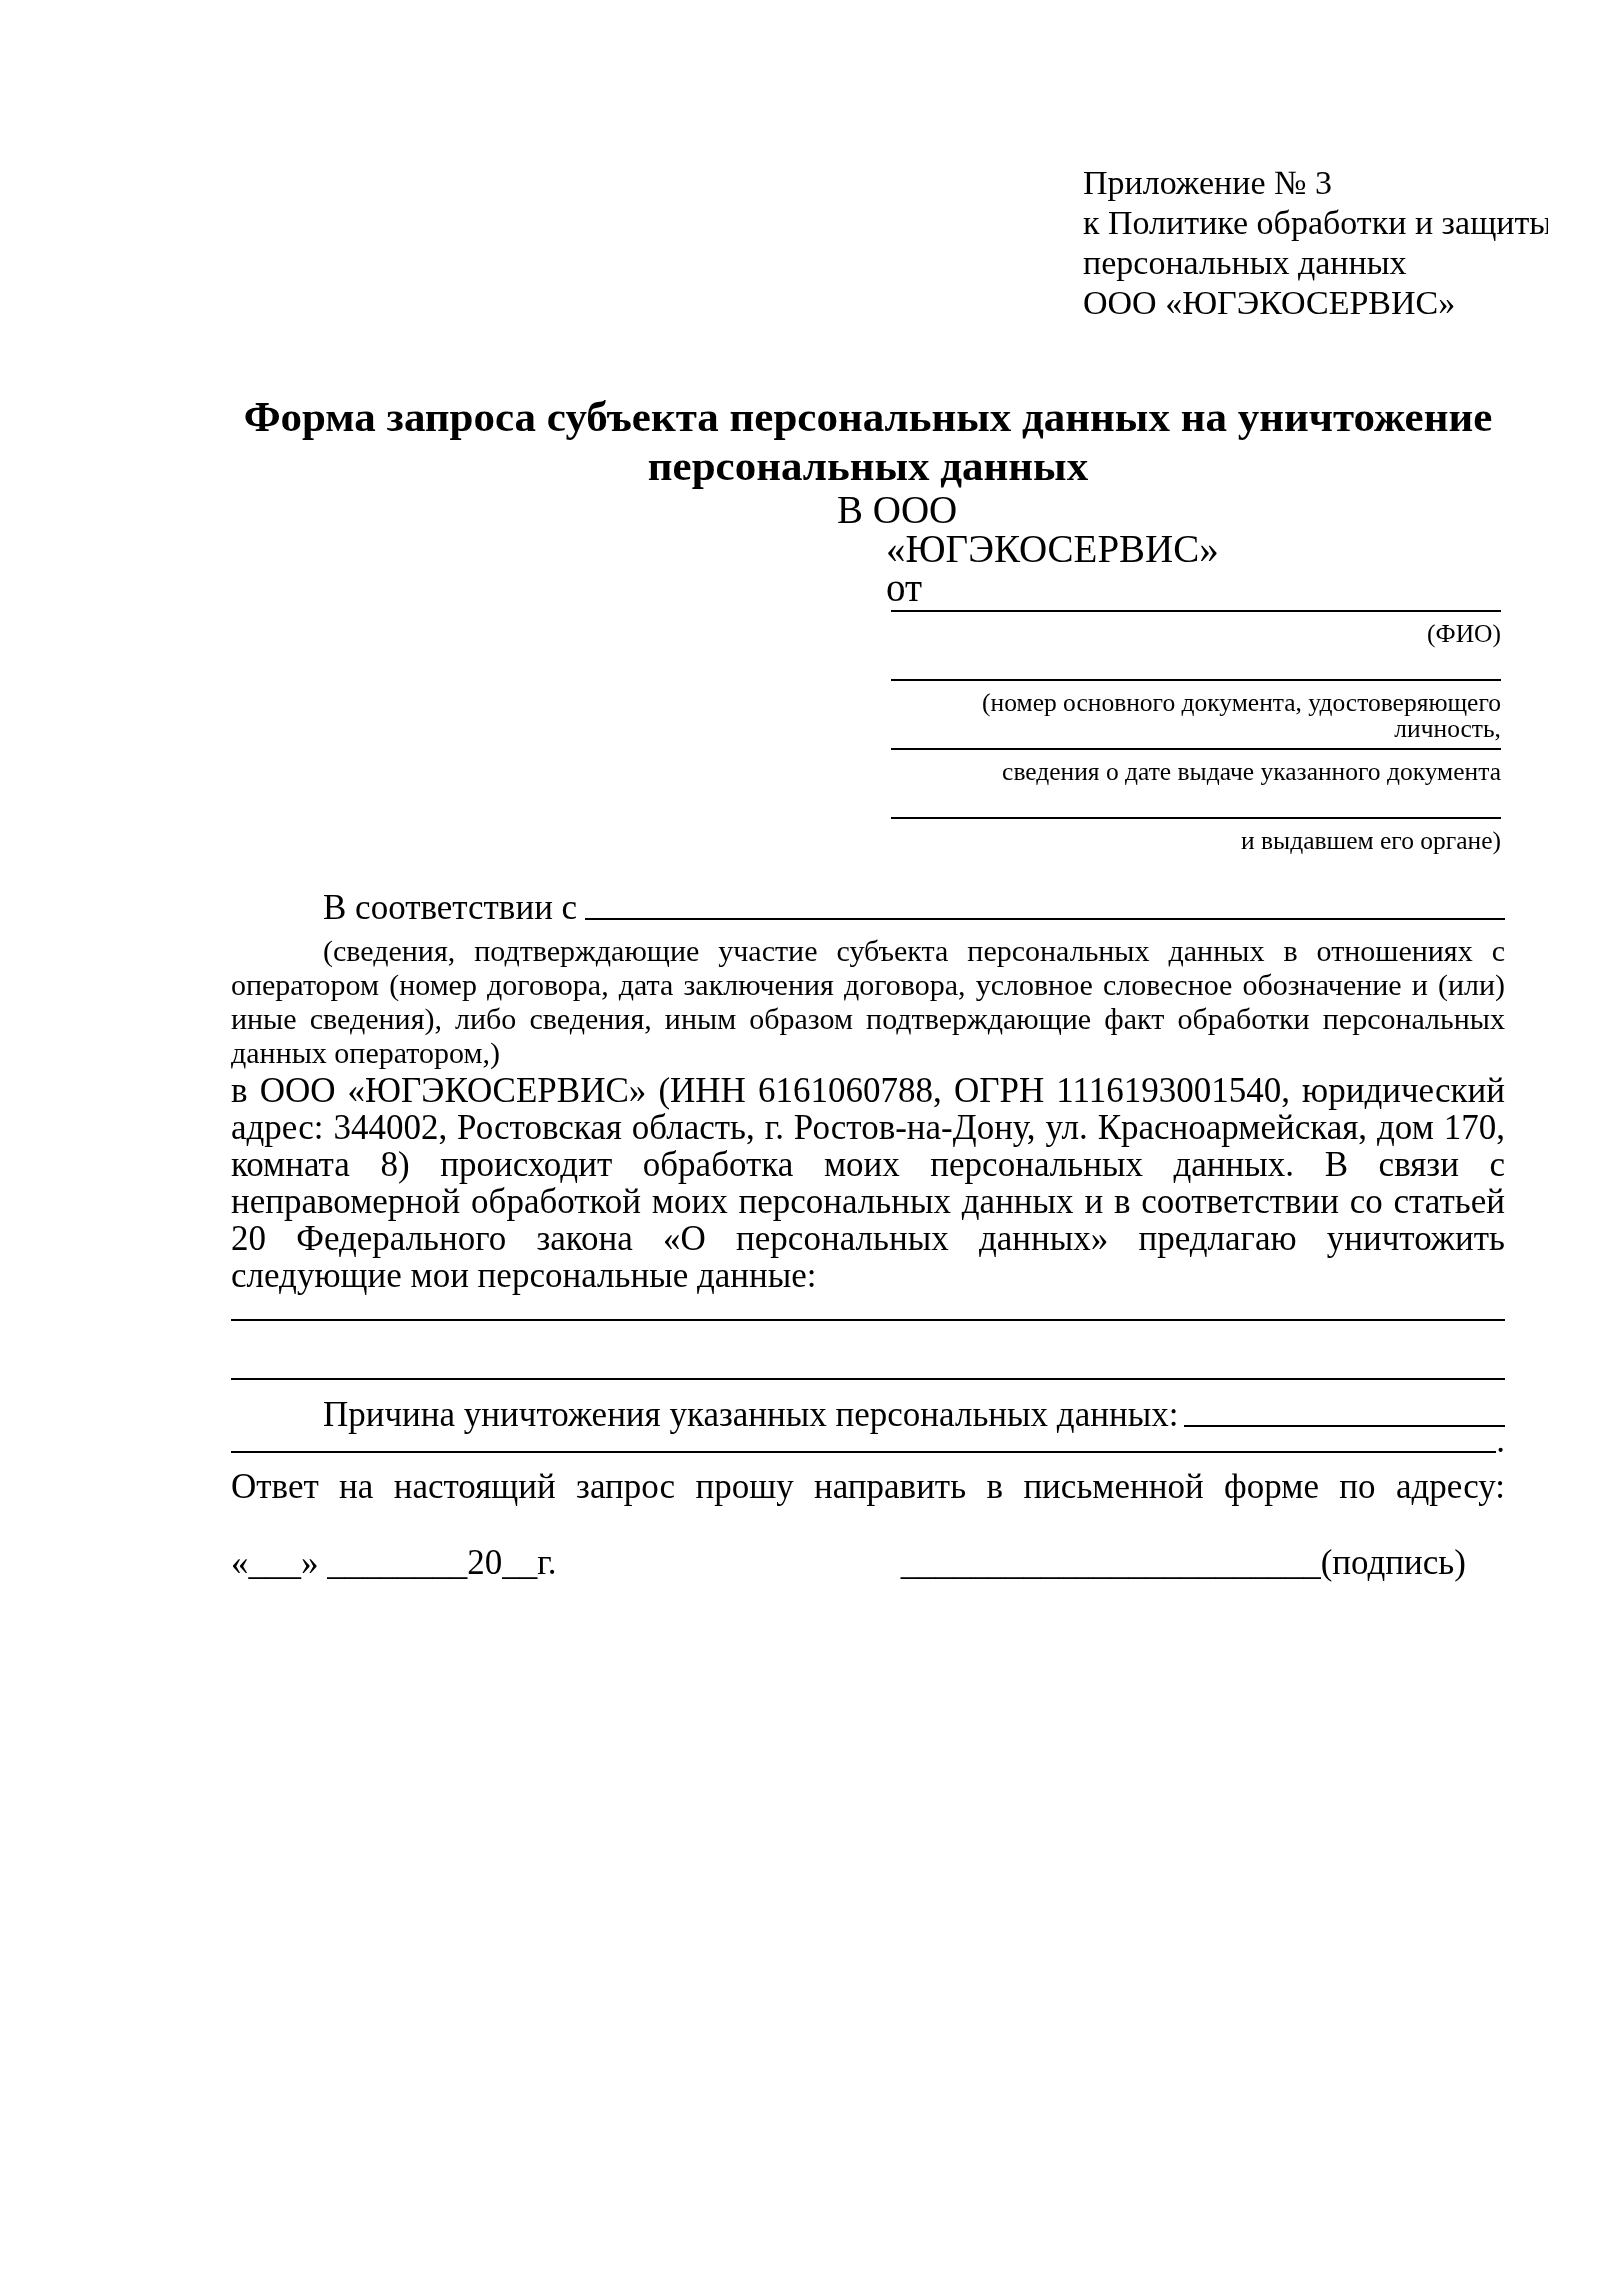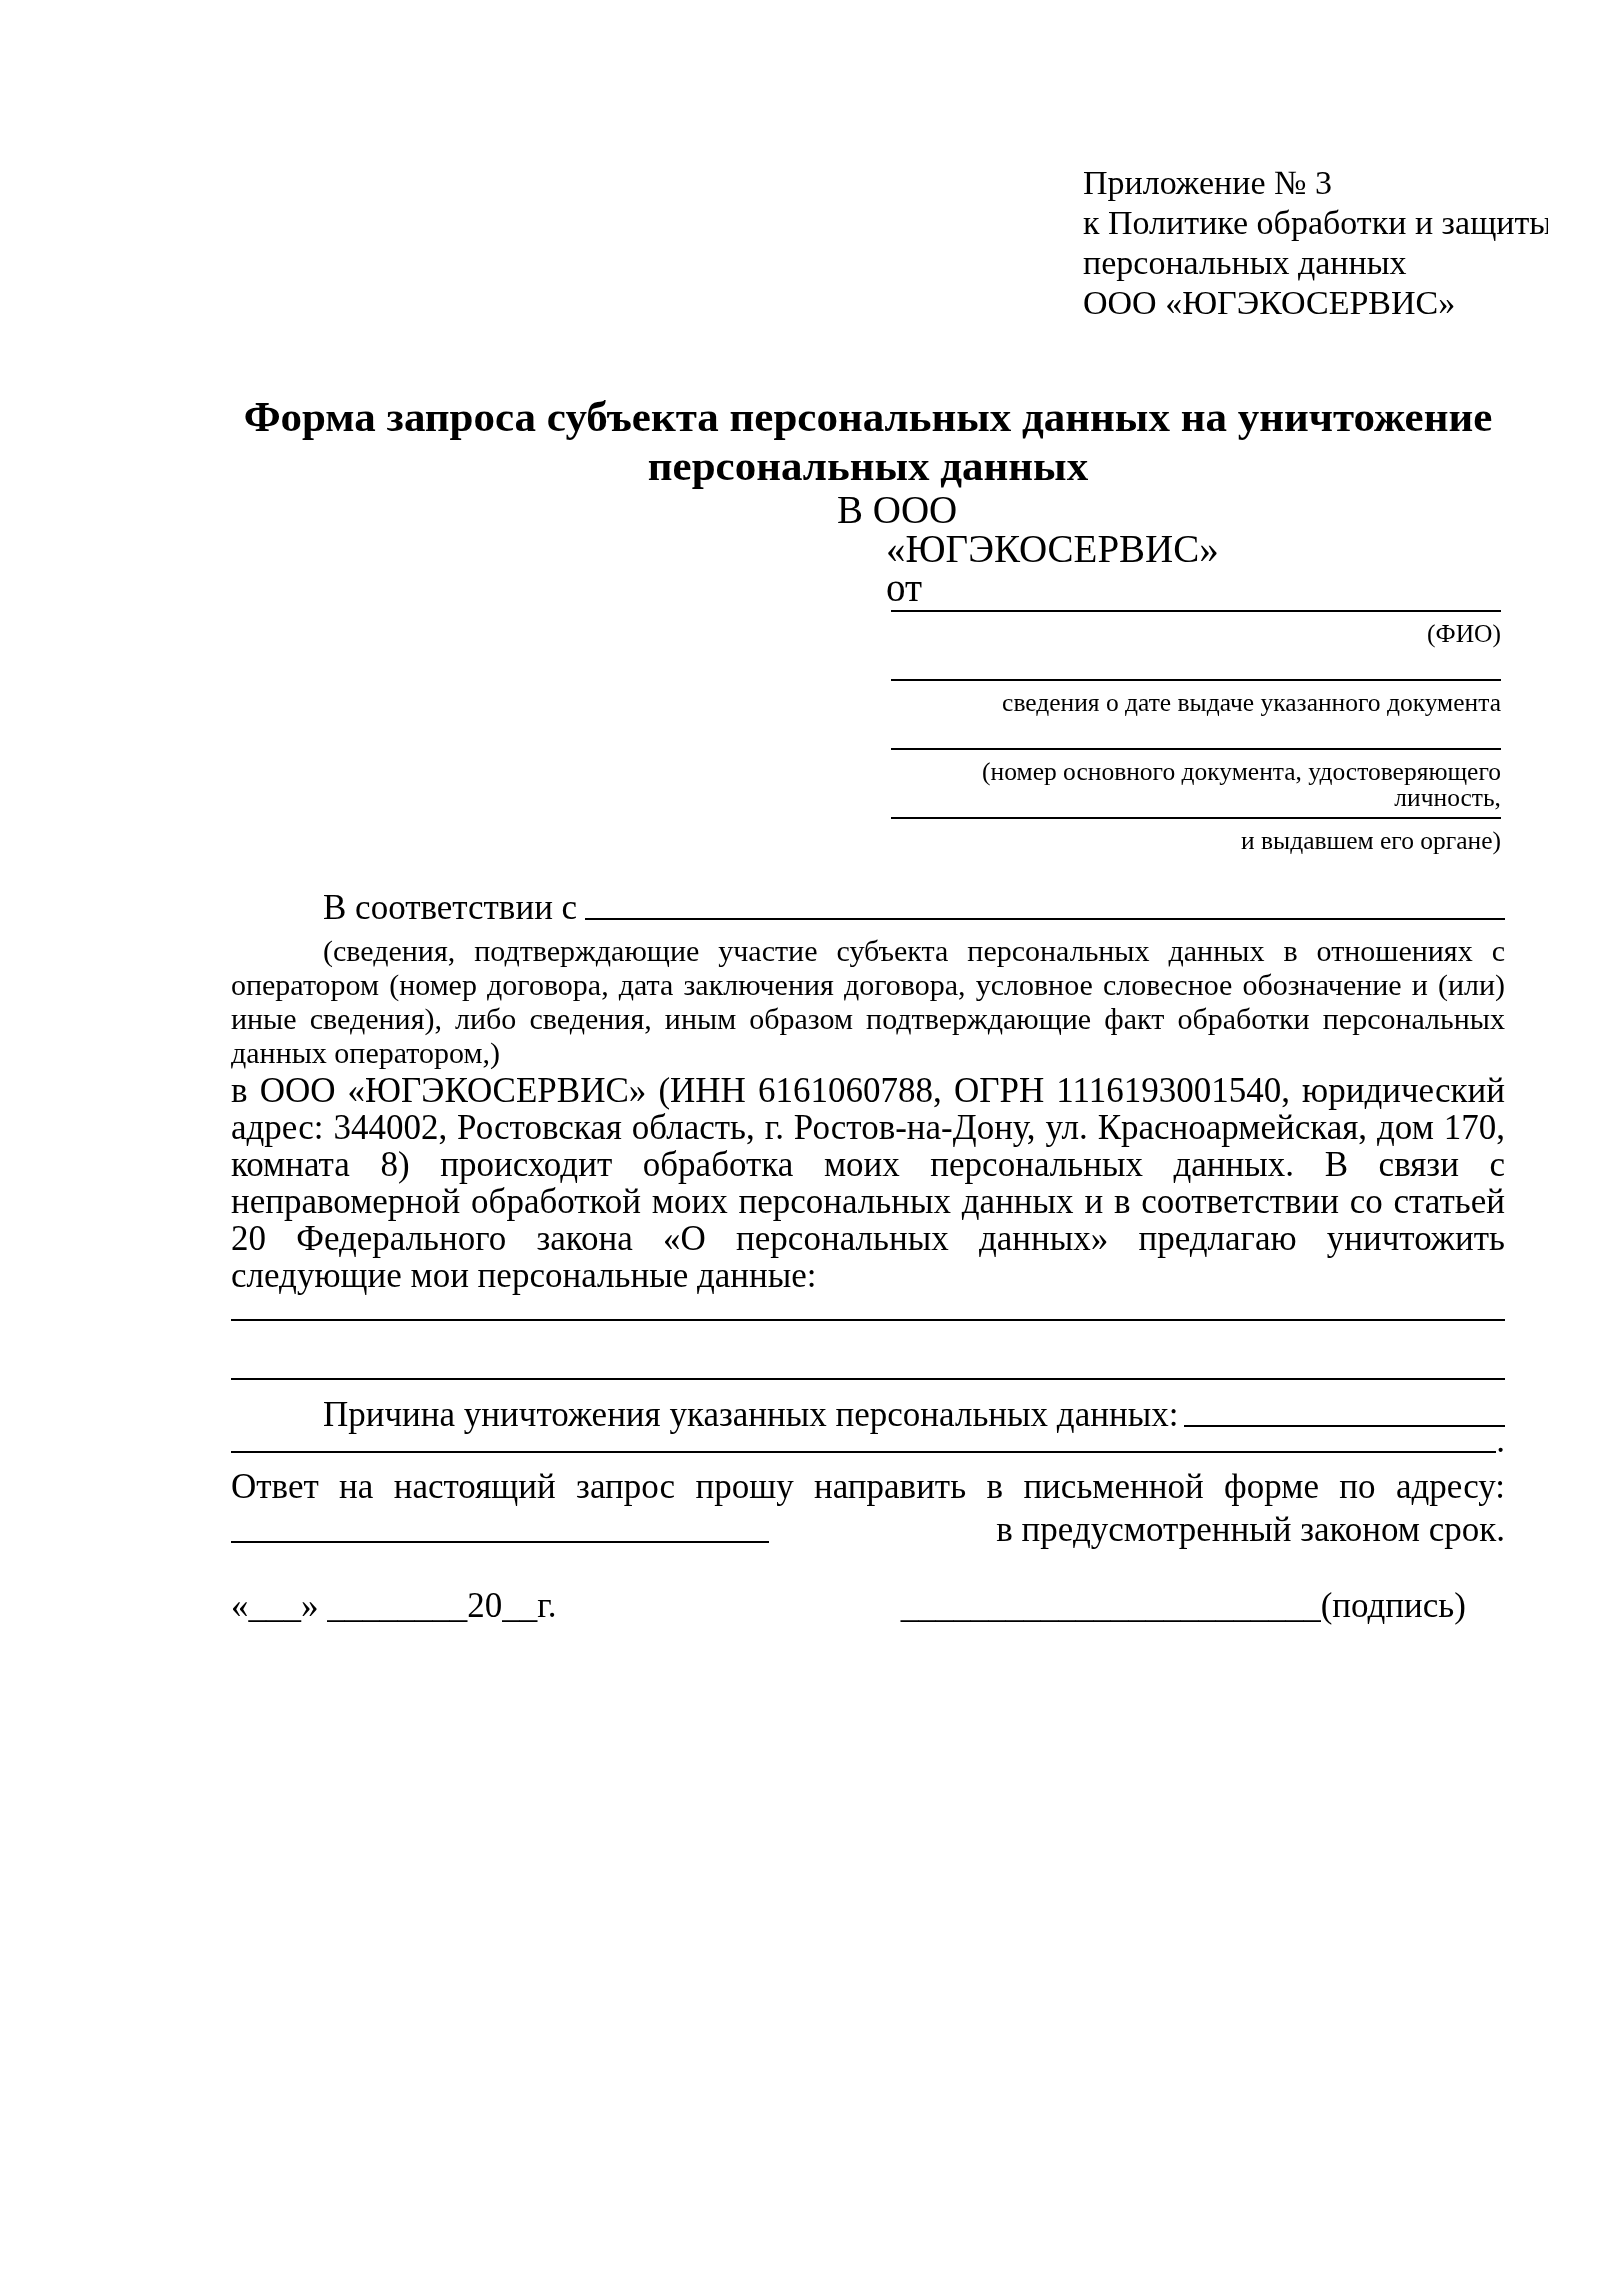--- a/index.html
+++ b/index.html
@@ -124,25 +124,25 @@
     <div class="shift">от</div>
   </div>
 
   <div class="idfields">
     <div class="ffield">
       <div class="frule"></div>
       <div class="fcap">(ФИО)</div>
     </div>
     <div class="ffield">
       <div class="frule"></div>
-      <div class="fcap">сведения о дате выдаче указанного документа</div>
+      <div class="fcap">(номер основного документа, удостоверяющего личность,</div>
     </div>
     <div class="ffield">
       <div class="frule"></div>
-      <div class="fcap">(номер основного документа, удостоверяющего личность,</div>
+      <div class="fcap">сведения о дате выдаче указанного документа</div>
     </div>
     <div class="ffield">
       <div class="frule"></div>
       <div class="fcap">и выдавшем его органе)</div>
     </div>
   </div>
 
   <div class="flow">
 
     <div class="lineflex accord">
@@ -164,24 +164,20 @@
       <span class="rule"></span>
     </div>
 
     <div class="lineflex dotline">
       <span class="rule"></span>
       <span class="dot">.</span>
     </div>
 
     <p class="answerp">Ответ на настоящий запрос прошу направить в письменной форме по адресу:</p>
 
-    <div class="lineflex tailrow">
-      <span class="rulew"></span>
-      <span class="tail">в предусмотренный законом срок.</span>
-    </div>
 
     <div class="sigrow">
       <span>«___» ________20__г.</span>
       <span><span>________________________</span><span>(подпись)</span></span>
     </div>
 
   </div>
 
 </div>
 

